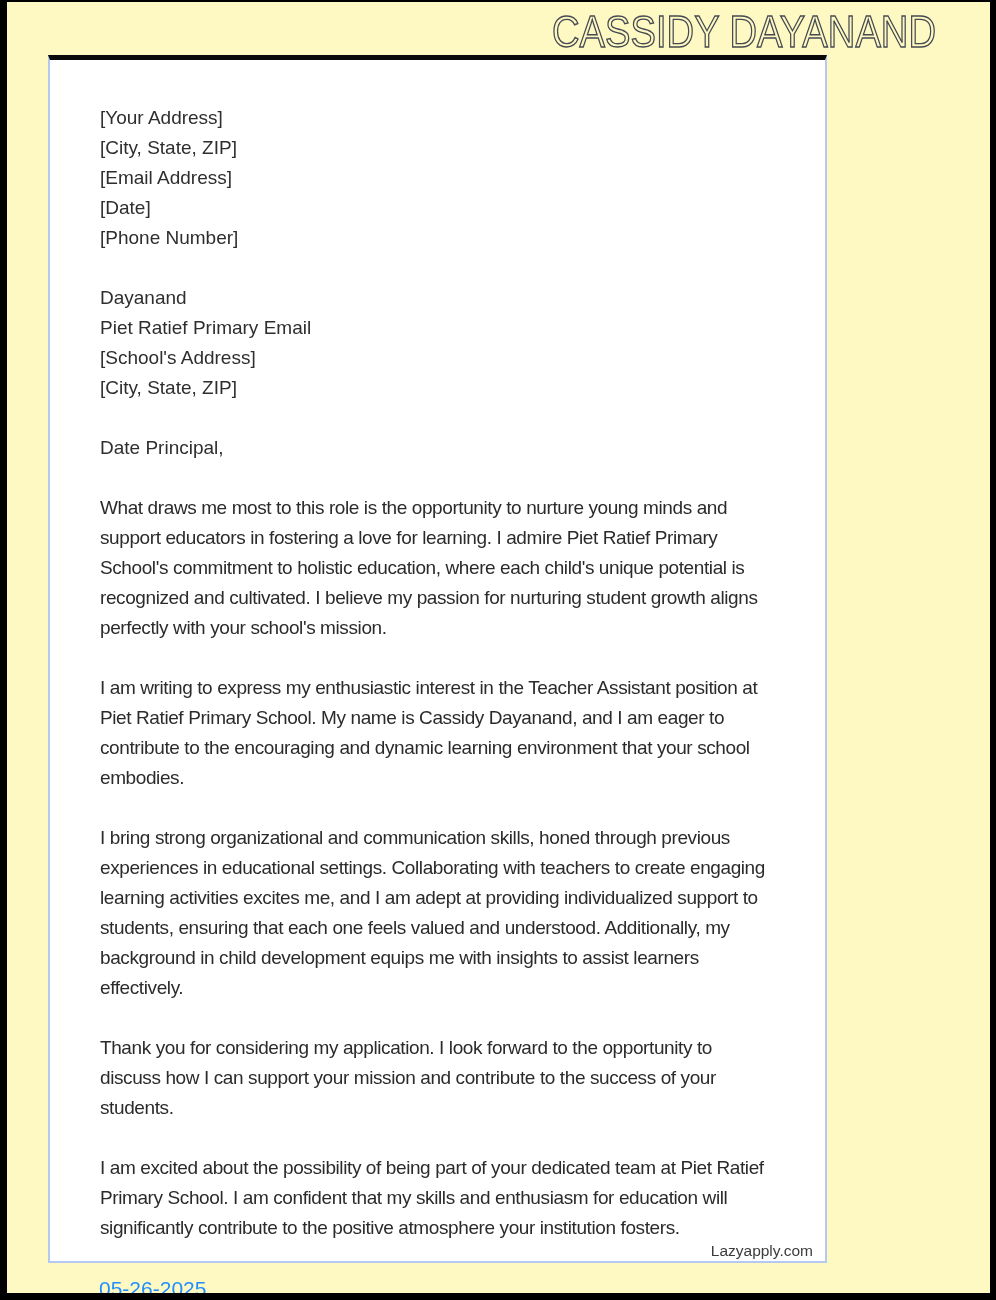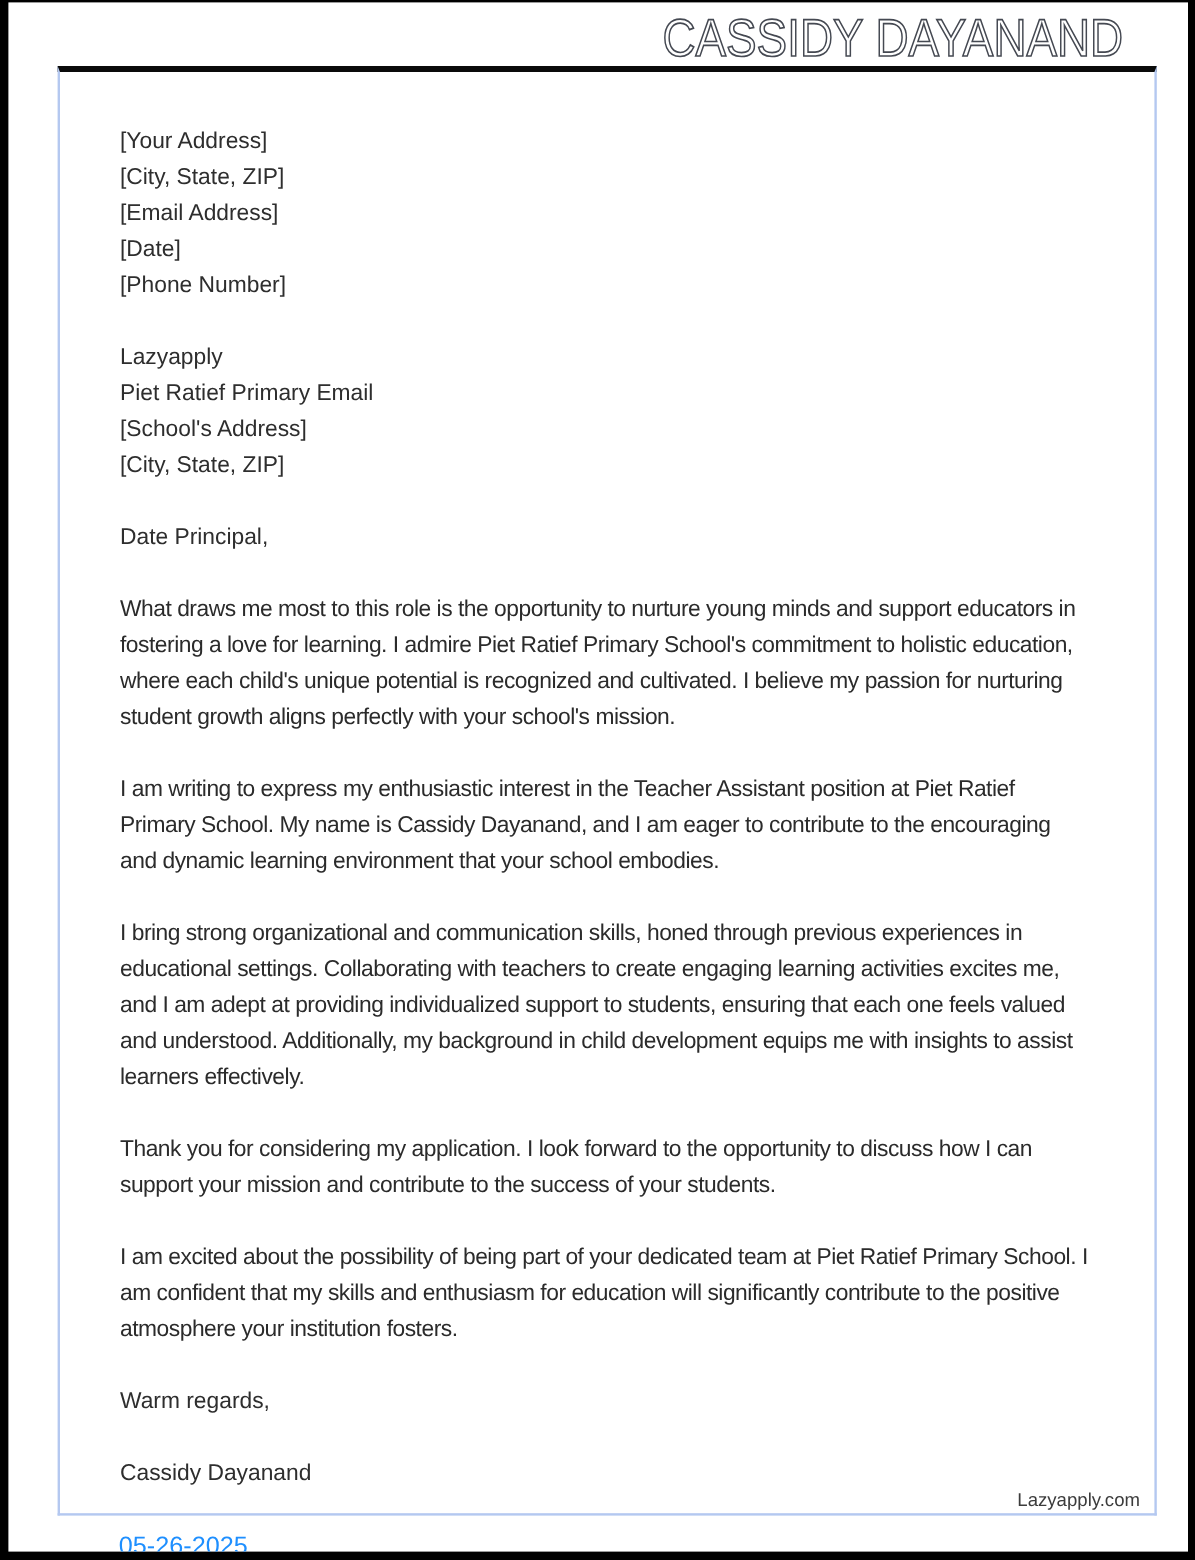--- a/index.html
+++ b/index.html
@@ -13,35 +13,35 @@
     height: 1300px;
     background: #000000;
     overflow: hidden;
   }
   .desktop {
     position: absolute;
     left: 7px;
     top: 2px;
     right: 6px;
     bottom: 7px;
-    background: #ffffff;
+    background: #fef9c3;
     overflow: hidden;
   }
   .header-name {
     position: absolute;
     top: 4px;
     right: 54px;
     width: 400px;
     height: 50px;
   }
   .letter-card {
     position: absolute;
     left: 41px;
     top: 53px;
-    width: 916px;
+    width: 779px;
     height: 1208px;
     box-sizing: border-box;
     background: #ffffff;
     border-top: 5px solid #0a0a0a;
     border-left: 2px solid #b4c8f0;
     border-right: 2px solid #b4c8f0;
     border-bottom: 2px solid #b4c8f0;
     overflow: hidden;
   }
   .letter-content {
@@ -91,21 +91,21 @@
 
         <div class="block">
           <div class="addr-line">[Your Address]</div>
           <div class="addr-line">[City, State, ZIP]</div>
           <div class="addr-line">[Email Address]</div>
           <div class="addr-line">[Date]</div>
           <div class="addr-line">[Phone Number]</div>
         </div>
 
         <div class="block">
-          <div class="addr-line">Lazyapply</div>
+          <div class="addr-line">Dayanand</div>
           <div class="addr-line">Piet Ratief Primary Email</div>
           <div class="addr-line">[School's Address]</div>
           <div class="addr-line">[City, State, ZIP]</div>
         </div>
 
         <div class="block one-line">Date Principal,</div>
 
         <p class="para">What draws me most to this role is the opportunity to nurture young minds and support educators in fostering a love for learning. I admire Piet Ratief Primary School's commitment to holistic education, where each child's unique potential is recognized and cultivated. I believe my passion for nurturing student growth aligns perfectly with your school's mission.</p>
         <p class="para">I am writing to express my enthusiastic interest in the Teacher Assistant position at Piet Ratief Primary School. My name is Cassidy Dayanand, and I am eager to contribute to the encouraging and dynamic learning environment that your school embodies.</p>
         <p class="para">I bring strong organizational and communication skills, honed through previous experiences in educational settings. Collaborating with teachers to create engaging learning activities excites me, and I am adept at providing individualized support to students, ensuring that each one feels valued and understood. Additionally, my background in child development equips me with insights to assist learners effectively.</p>

